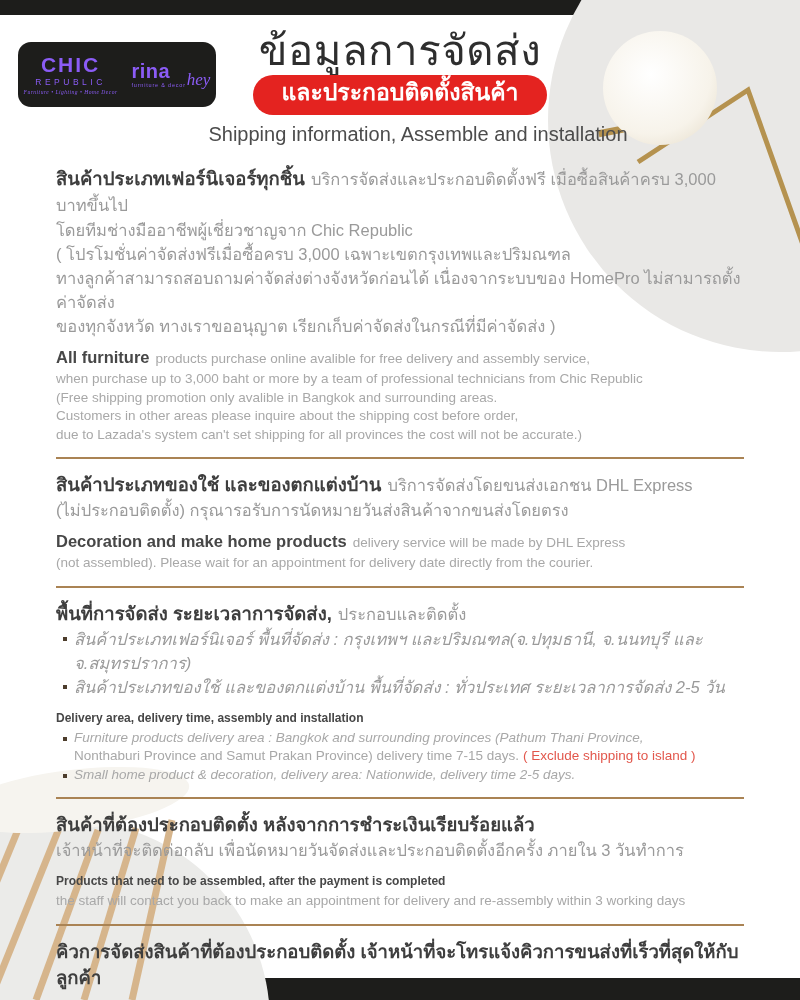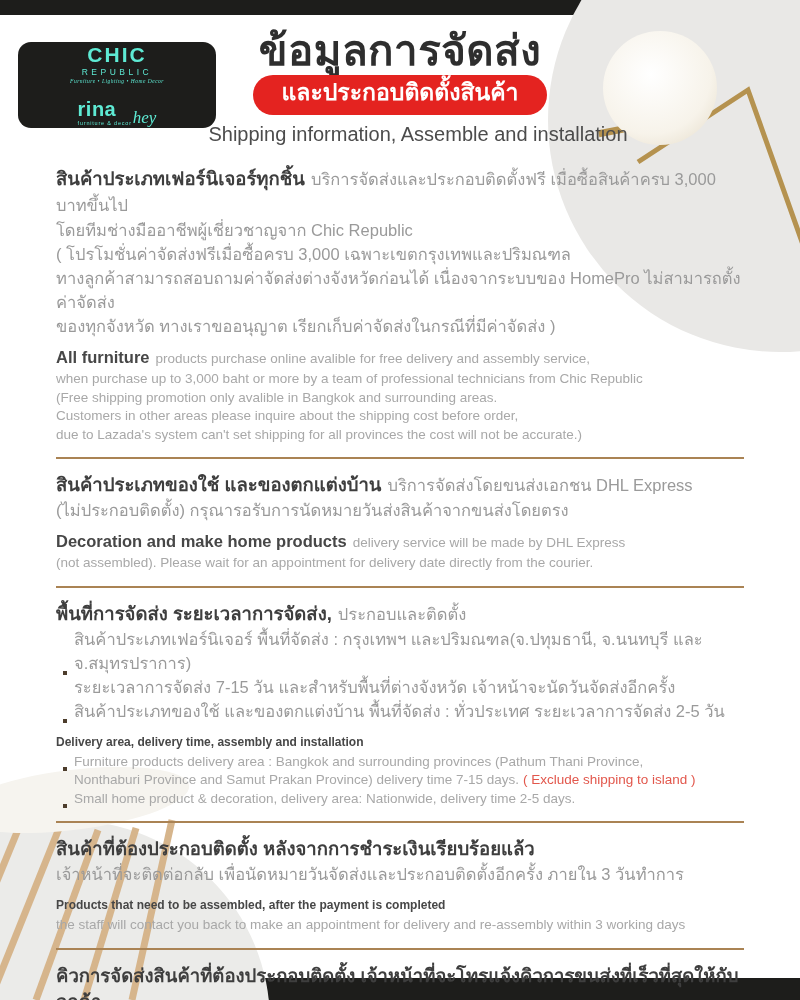--- a/index.html
+++ b/index.html
@@ -13,51 +13,51 @@
   .bottom-bar { position:absolute; bottom:0; left:0; width:100%; height:22px; background:var(--bar-black,#1d1d1b); z-index:1; }
   
   .deco { position:absolute; z-index:2; pointer-events:none; }
   .deco-tr { top:0; right:0; width:300px; height:420px; }
   .deco-bl { bottom:0; left:0; width:300px; height:260px; }
   
   .content { position:relative; z-index:3; }
   
   header { position:relative; height:166px; }
   .logo-strip {
-    position:absolute; left:18px; top:42px; width:198px; height:86px;
+    position:absolute; left:18px; top:42px; width:198px; height:65px;
     background:var(--bar-black,#1d1d1b); border-radius:13px;
-    display:flex; align-items:center; justify-content:center; gap:14px; color:#5eead4;flex-direction:column;
+    display:flex; align-items:center; justify-content:center; gap:14px; color:#8b5cf6;
   }
   .chic-logo { text-align:center; line-height:1; }
   .chic-name { font-size:21px; font-weight:bold; letter-spacing:2px; }
   .chic-sub  { font-size:8.5px; letter-spacing:3.5px; margin-top:3px; }
   .chic-tag  { font-size:5.5px; font-style:italic; font-family:"Liberation Serif",serif; margin-top:3px; letter-spacing:.5px; }
   .rina-logo { display:flex; align-items:flex-start; line-height:1;justify-content:space-between; }
   .rina-name { font-size:20px; font-weight:bold; letter-spacing:.5px; }
   .rina-sub  { font-size:5.5px; letter-spacing:.8px; margin-top:2px; }
   .rina-script { font-family:"Liberation Serif",serif; font-style:italic; font-size:17px; margin:10px 0 0 1px; }
   .title-block { text-align:center; padding-top:28px; }
-  .title-th { margin:0; font-size:42px; font-weight:bold; color:#2e2e2e; line-height:1.1; letter-spacing:.5px; }
+  .title-th { margin:0; font-size:42px; font-weight:normal; color:#2e2e2e; line-height:1.1; letter-spacing:.5px; }
   .badge {
     display:inline-block; background:var(--accent-red,#e42320); color:#ffffff;
     font-weight:bold; font-size:23px; line-height:1.2; padding:4px 28px 8px; border-radius:25px; margin-top:1px;
   }
   .subtitle-en { font-size:20px; color:#4c4c4c; margin-top:8px;padding-left:36px; }
   
   main { padding:0 56px; }
   .th      { font-size:16.5px; line-height:24px; color:#9a9a9a; }
   .b-th    { font-weight:bold; color:#3e3e3e; font-size:18.5px; margin-right:6px; }
   .lead-th { line-height:26px; }
   .en      { font-size:13.5px; line-height:18.5px; color:#a8a8a8; }
   .b-en    { font-weight:bold; color:#474747; font-size:16.5px; margin-right:6px; }
   .lead-en { line-height:22px; }
   .b-en-line { font-weight:bold; color:#474747; font-size:12px; line-height:22px; }
   .gap { height:8px; }
   hr.div { border:none; border-top:2px solid var(--divider-gold,#aa8354); margin:13px 0; }
-  .bullet-row { display:flex; align-items:flex-end; }
+  .bullet-row { display:flex; align-items:flex-start;font-style:italic; }
   .sq { width:4px; height:4px; background:#4d3d2c; margin:10px 7px 0 7px; flex:none; }
   .sq-en { margin-top:8px; }
   .cont { padding-left:18px; }
   .red { color:var(--warn-red,#e2574c); margin-left:4px; }
 </style>
 </head>
 <body>
 
 <div class="page">
 
@@ -151,21 +151,20 @@
       <hr class="div">
 
       <section>
         <div class="th lead-th">
           <span class="b-th">พื้นที่การจัดส่ง ระยะเวลาการจัดส่ง,</span><span>ประกอบและติดตั้ง</span>
         </div>
         <div class="bullet-row">
           <span class="sq"></span>
           <span class="th">สินค้าประเภทเฟอร์นิเจอร์ พื้นที่จัดส่ง : กรุงเทพฯ และปริมณฑล(จ.ปทุมธานี, จ.นนทบุรี และ จ.สมุทรปราการ)</span>
         </div>
-        <div class="th cont">ระยะเวลาการจัดส่ง 7-15 วัน และสำหรับพื้นที่ต่างจังหวัด เจ้าหน้าจะนัดวันจัดส่งอีกครั้ง</div>
         <div class="bullet-row">
           <span class="sq"></span>
           <span class="th">สินค้าประเภทของใช้ และของตกแต่งบ้าน พื้นที่จัดส่ง : ทั่วประเทศ ระยะเวลาการจัดส่ง 2-5 วัน</span>
         </div>
         <div class="gap"></div>
         <div class="b-en-line">Delivery area, delivery time, assembly and installation</div>
         <div class="bullet-row">
           <span class="sq sq-en"></span>
           <span class="en">Furniture products delivery area : Bangkok and surrounding provinces (Pathum Thani Province,</span>
         </div>

